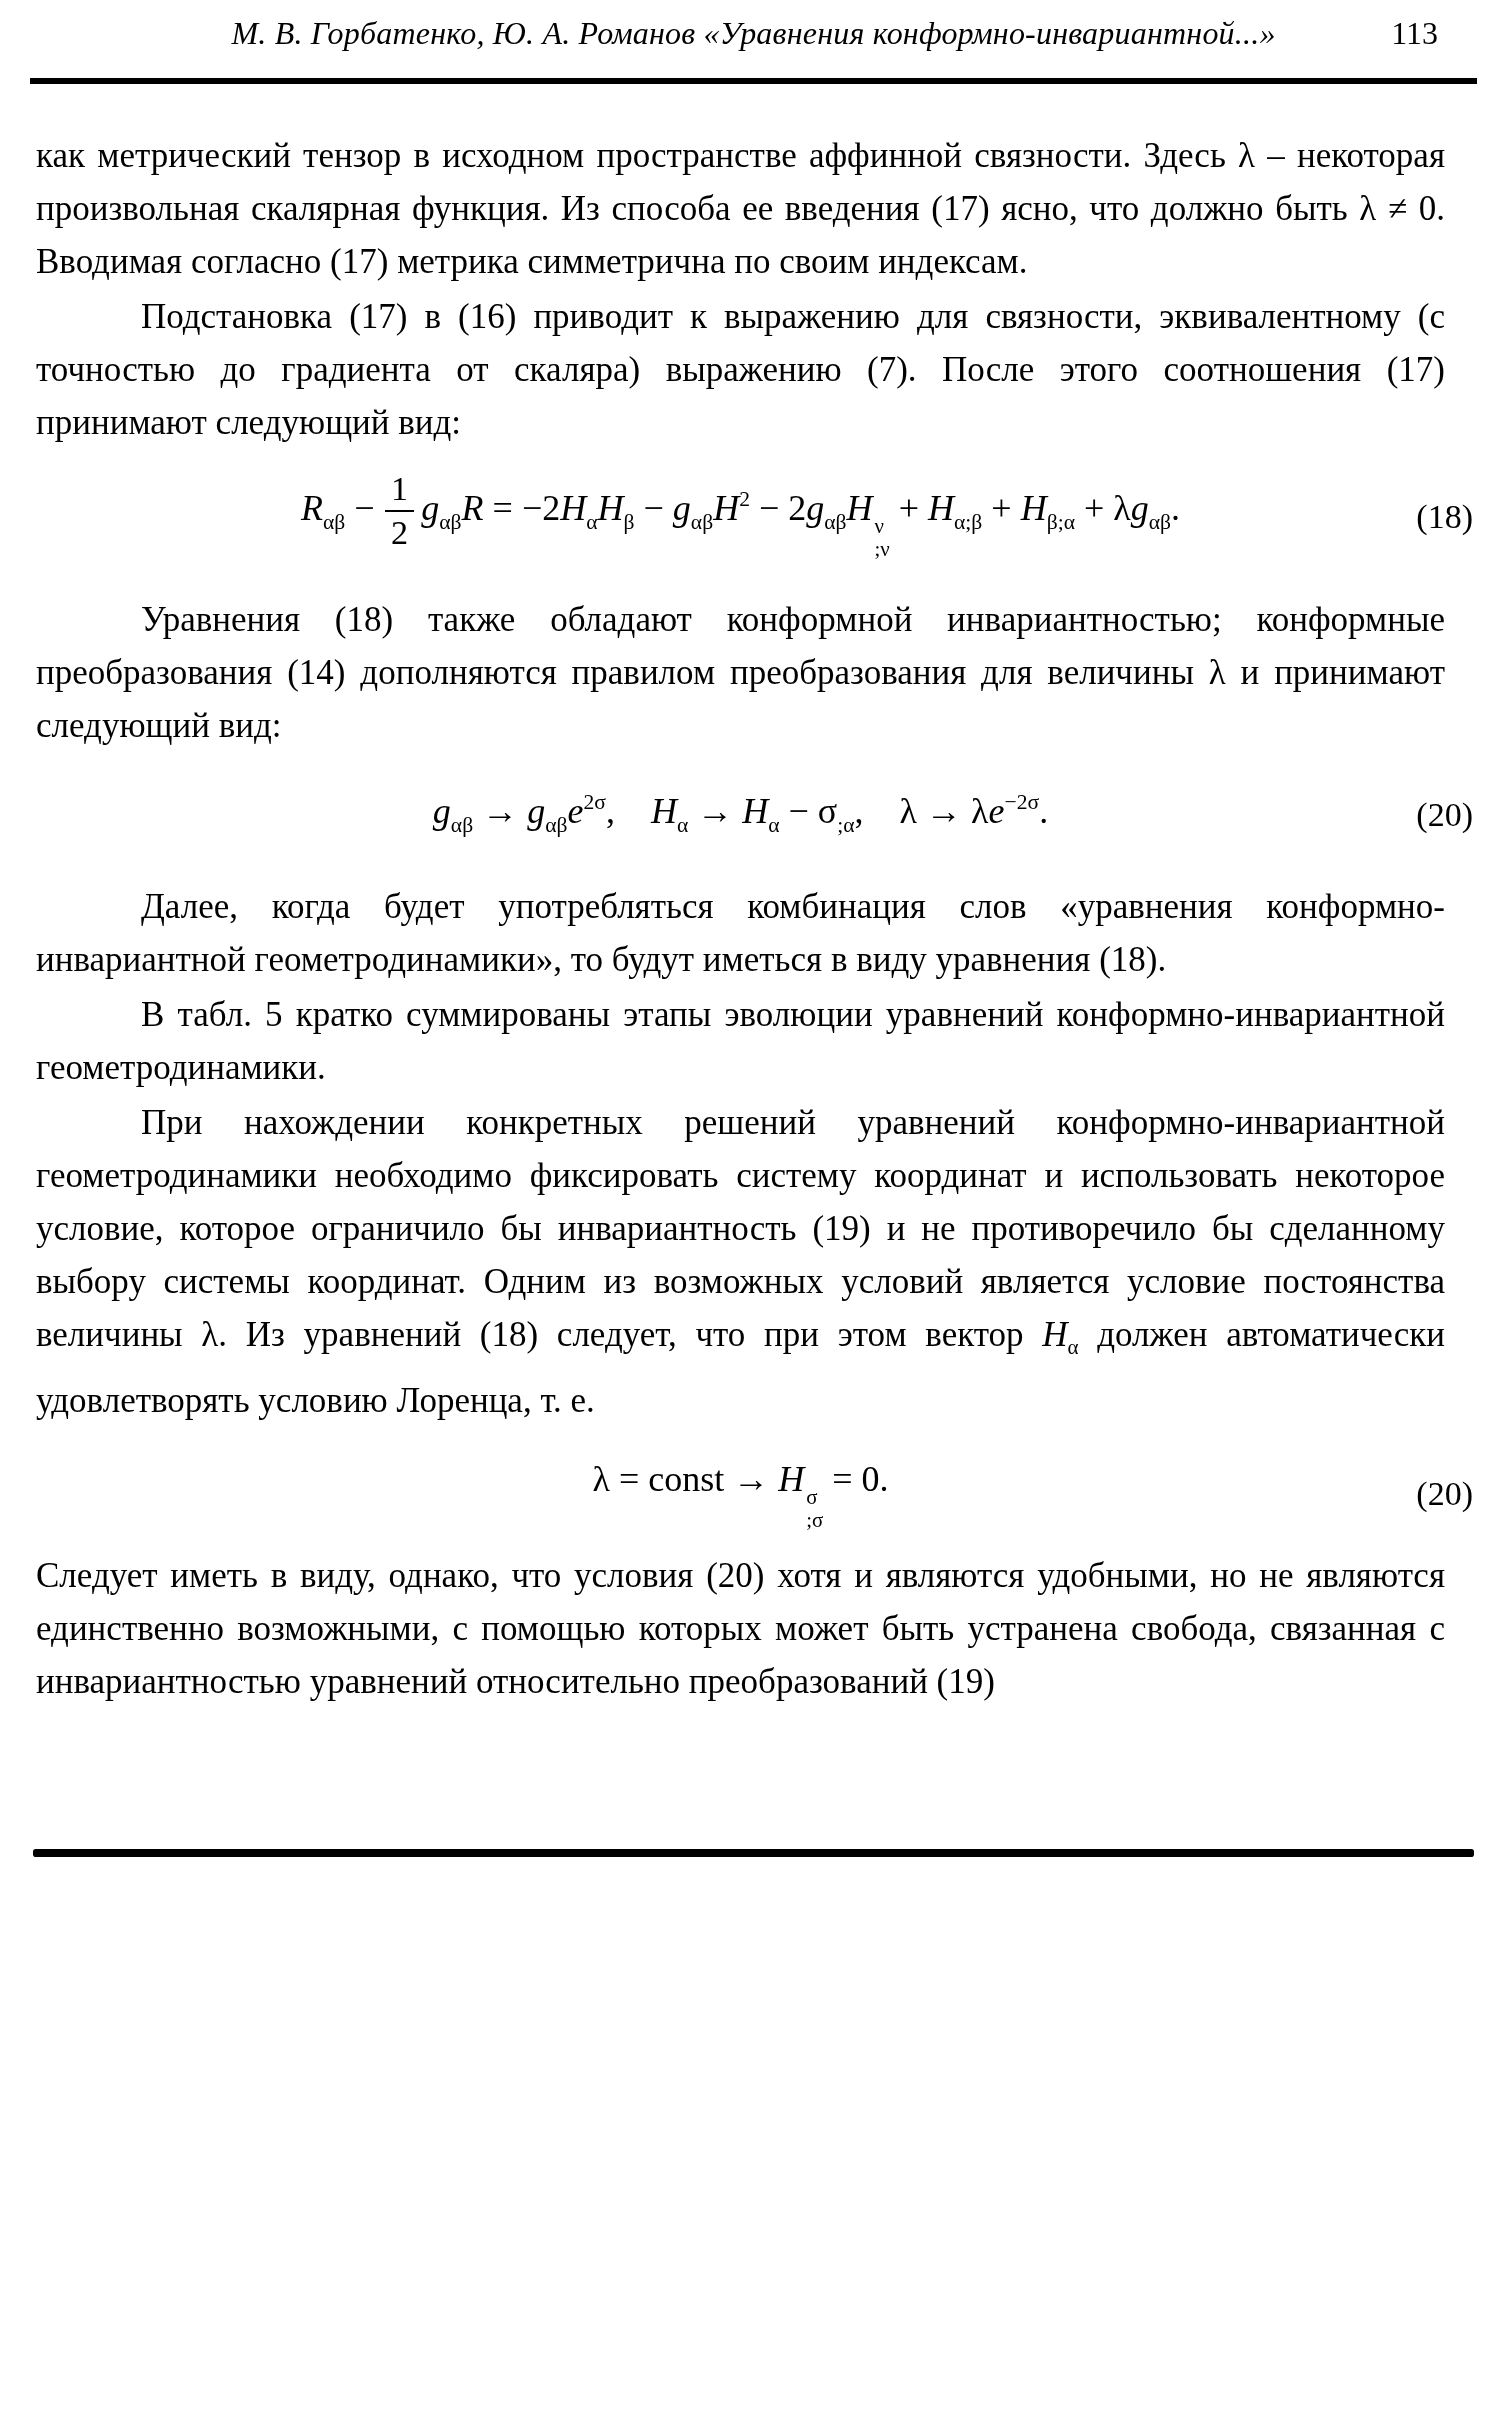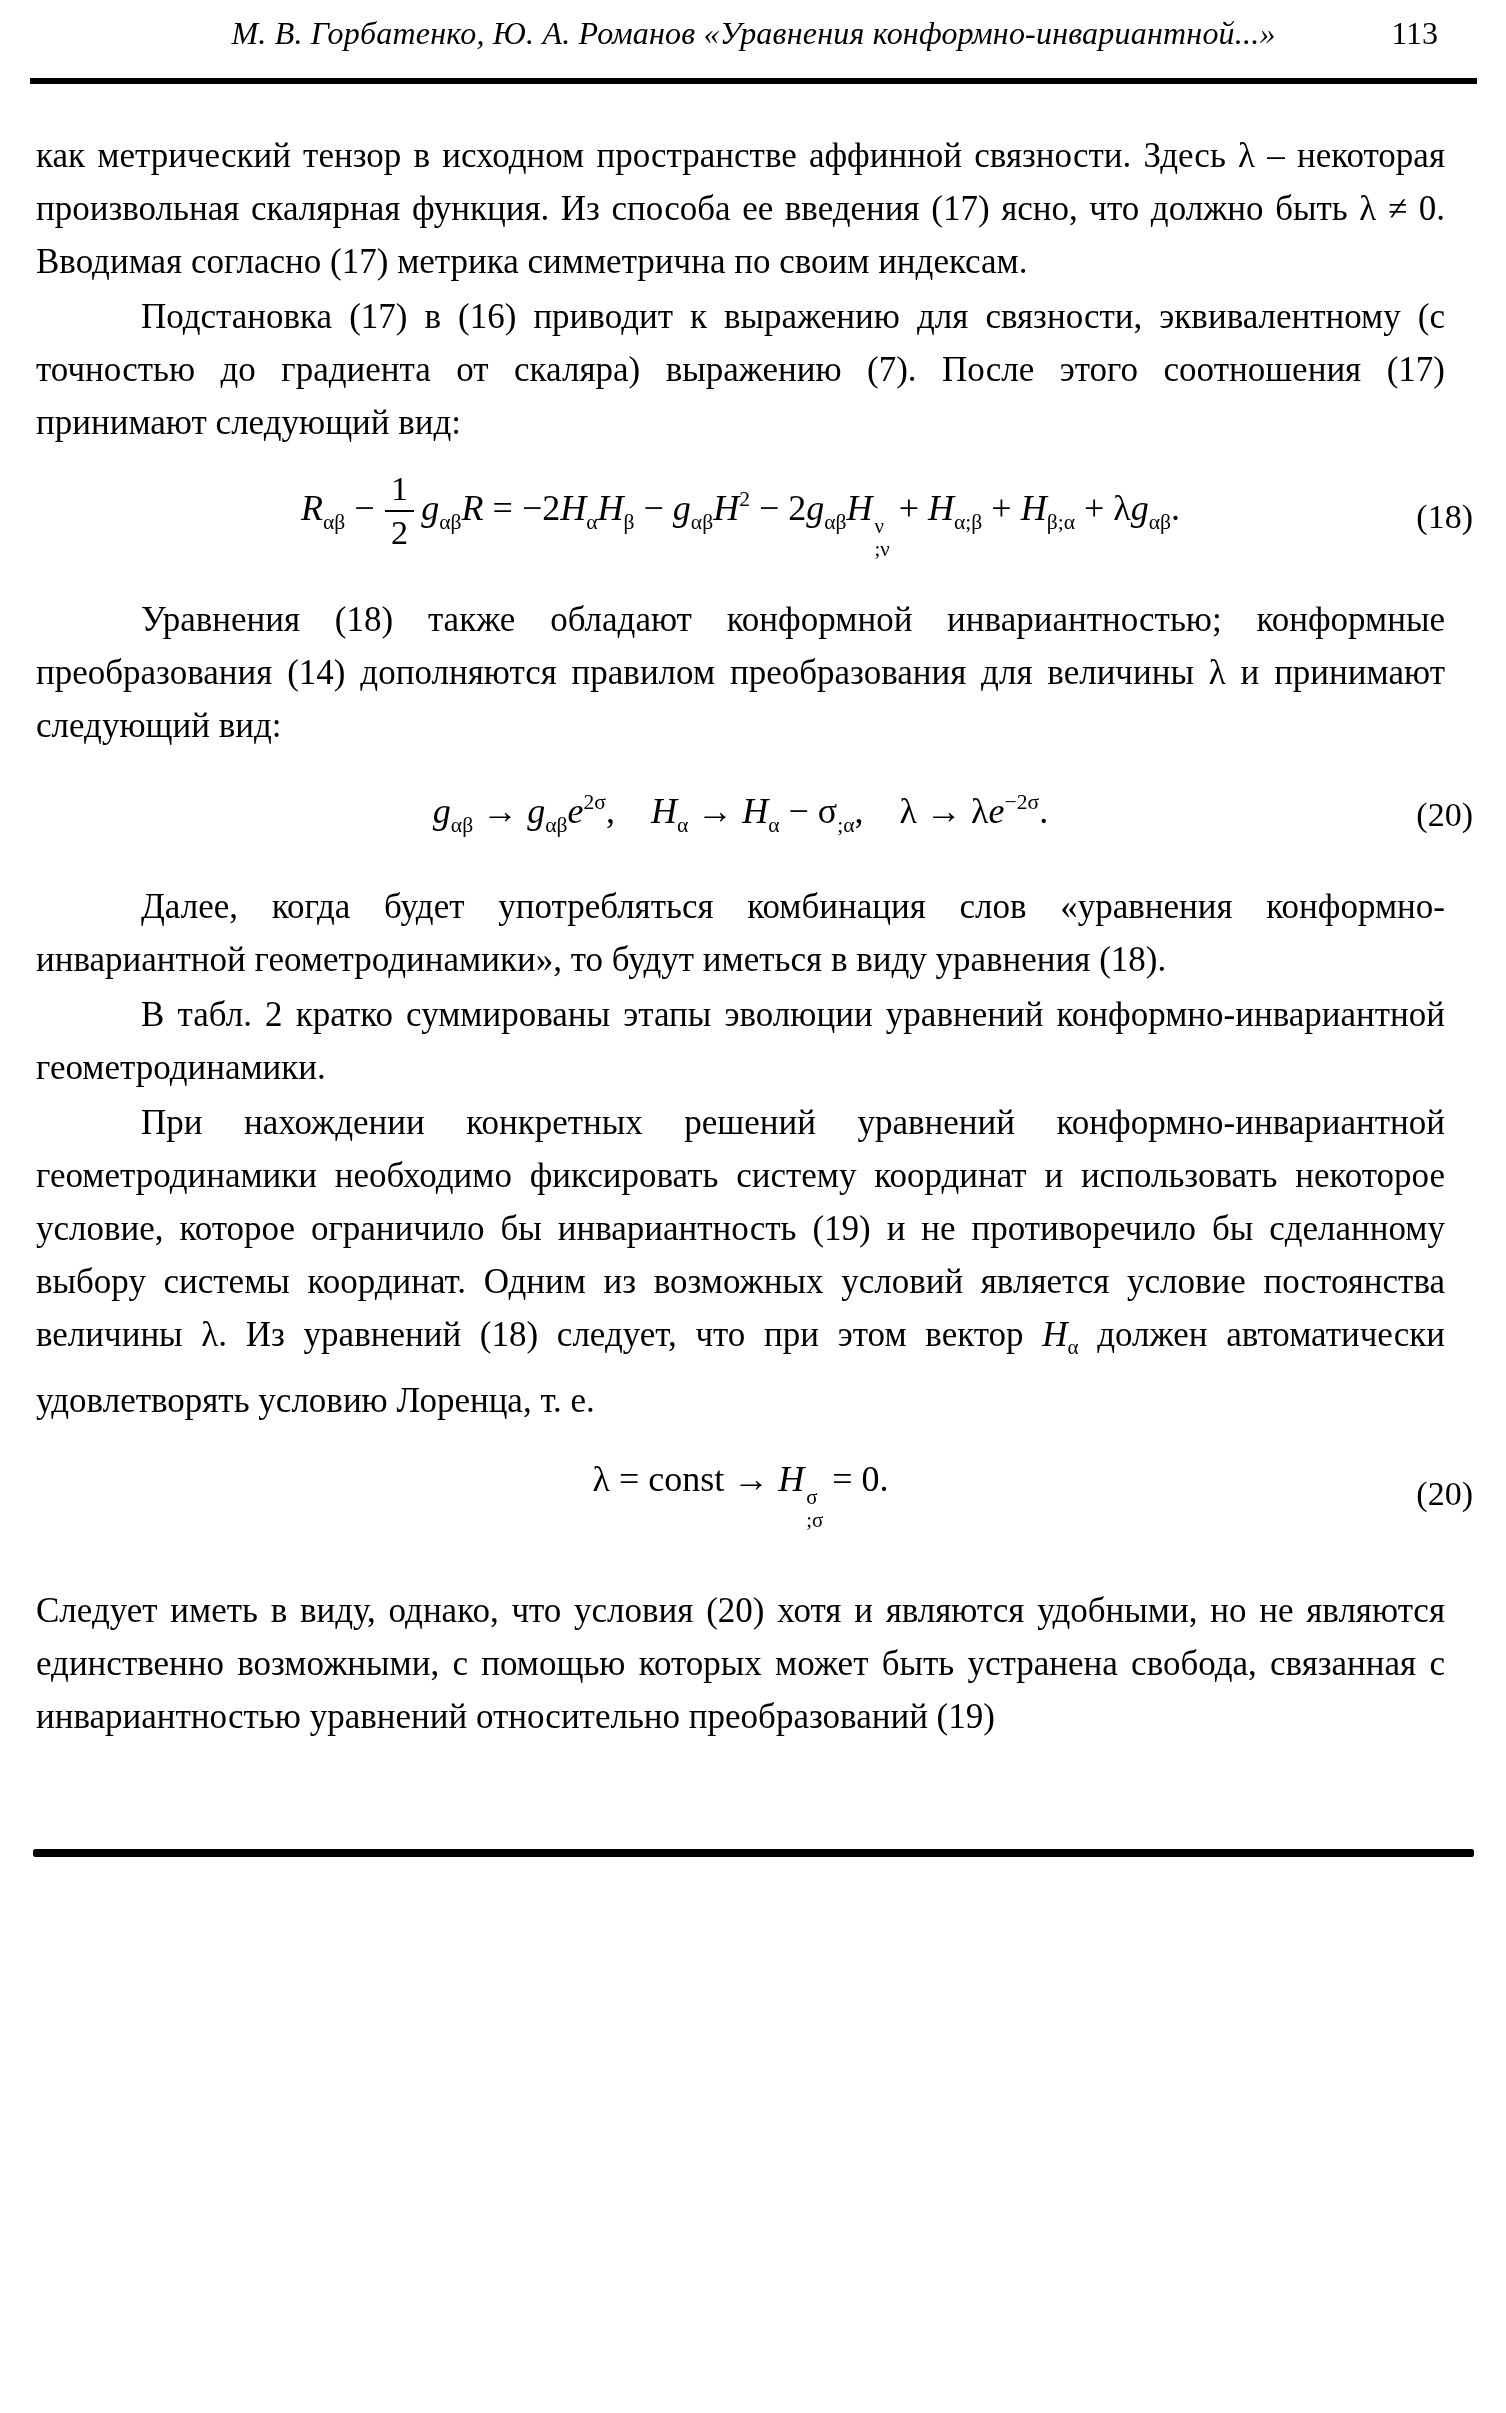--- a/index.html
+++ b/index.html
@@ -41,21 +41,21 @@
   .indent{text-indent:105px;}
   
   .eq-row{
     position:relative;
     display:flex;justify-content:center;align-items:center;
     font-size:36px;
     text-align:center;
   }
   .eq-18{margin:15px 0 24.5px;min-height:104px;}
   .eq-19{margin:24.5px 0 28px;min-height:66px;}
-  .eq-20{margin:26px 0 51px;min-height:60px;}
+  .eq-20{margin:26px 0 16px;min-height:60px;}
   .eq-body{display:inline-block;white-space:nowrap;}
   .eq-num{
     position:absolute;right:-26px;top:50%;
     transform:translateY(-50%);
     font-size:34px;font-style:normal;
   }
   .it{font-style:italic;}
   .sub{font-size:.6em;vertical-align:-.4em;}
   .sup{font-size:.6em;vertical-align:.65em;}
   .frac{
@@ -110,21 +110,21 @@
 
     <p class="par indent">Уравнения (18) также обладают конформной инвариантностью; конформные преобразования (14) дополняются правилом преобразования для величины λ и принимают следующий вид:</p>
 
     <div class="eq-row eq-19">
       <span class="eq-body"><span class="it">g</span><span class="sub">αβ</span><span> → </span><span class="it">g</span><span class="sub">αβ</span><span class="it">e</span><span class="sup">2σ</span><span>, </span><span class="it">H</span><span class="sub">α</span><span> → </span><span class="it">H</span><span class="sub">α</span><span> − σ</span><span class="sub">;α</span><span>, λ → λ</span><span class="it">e</span><span class="sup">−2σ</span><span>.</span></span>
       <span class="eq-num">(20)</span>
     </div>
 
     <p class="par indent">Далее, когда будет употребляться комбинация слов «уравнения конформно-инвариантной геометродинамики», то будут иметься в виду уравнения (18).</p>
 
-    <p class="par indent">В табл. 2 кратко суммированы этапы эволюции уравнений конформно-инвариантной геометродинамики.</p>
+    <p class="par indent">В табл. 5 кратко суммированы этапы эволюции уравнений конформно-инвариантной геометродинамики.</p>
 
     <p class="par indent"><span>При нахождении конкретных решений уравнений конформно-инвариантной геометродинамики необходимо фиксировать систему координат и использовать некоторое условие, которое ограничило бы инвариантность (19) и не противоречило бы сделанному выбору системы координат. Одним из возможных условий является условие постоянства величины λ. Из уравнений (18) следует, что при этом вектор </span><span class="inline-math"><span class="it">H</span><span class="sub">α</span></span><span> должен автоматически удовлетворять условию Лоренца, т. е.</span></p>
 
     <div class="eq-row eq-20">
       <span class="eq-body"><span>λ = const → </span><span class="it">H</span><span class="stack">
             <span>σ</span>
             <span>;σ</span>
           </span><span> = 0.</span></span>
       <span class="eq-num">(20)</span>
     </div>

